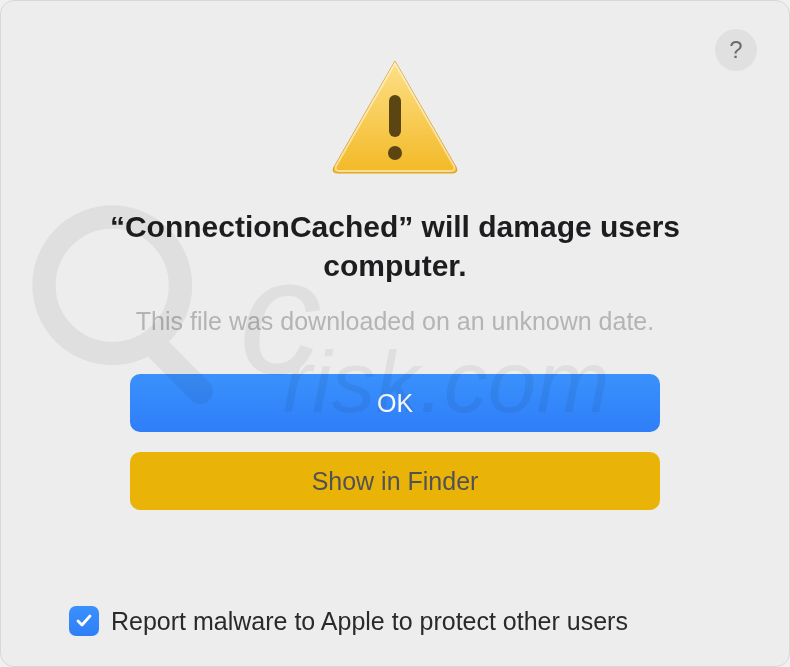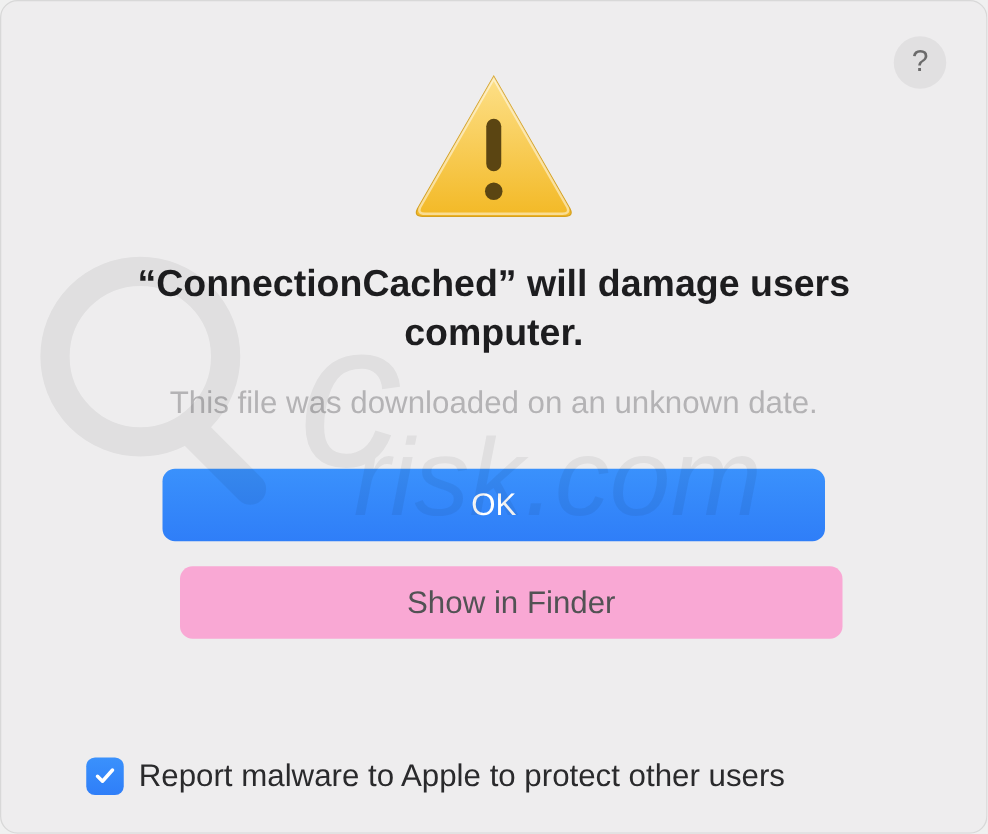--- a/index.html
+++ b/index.html
@@ -81,23 +81,22 @@
       cursor: pointer;
       display: flex;
       align-items: center;
       justify-content: center;
     }
     .btn-primary {
       background: linear-gradient(to bottom, #3a91fc, #2f7ef8);
       color: #ffffff;
     }
     .btn-secondary {
-      background: #f9a8d4;
+      background: #eab308;
       color: #525254;
-      margin-left: 14px;
     }
     .checkbox-row {
       position: absolute;
       bottom: 30px;
       left: 44px;
       display: flex;
       align-items: center;
       gap: 12px;
       margin-left: 24px;
     }

